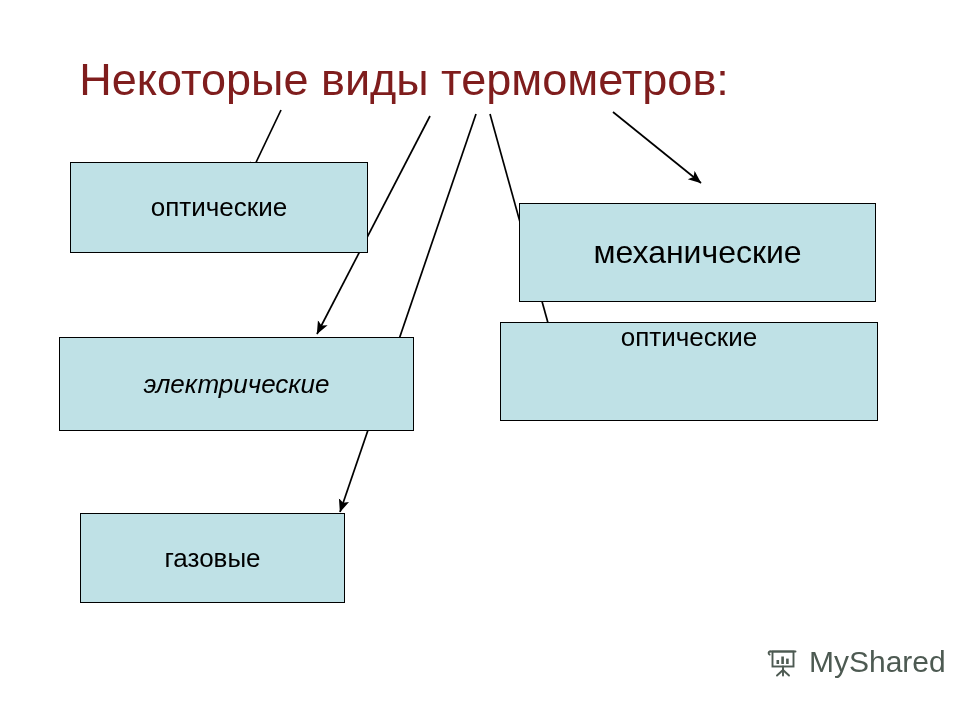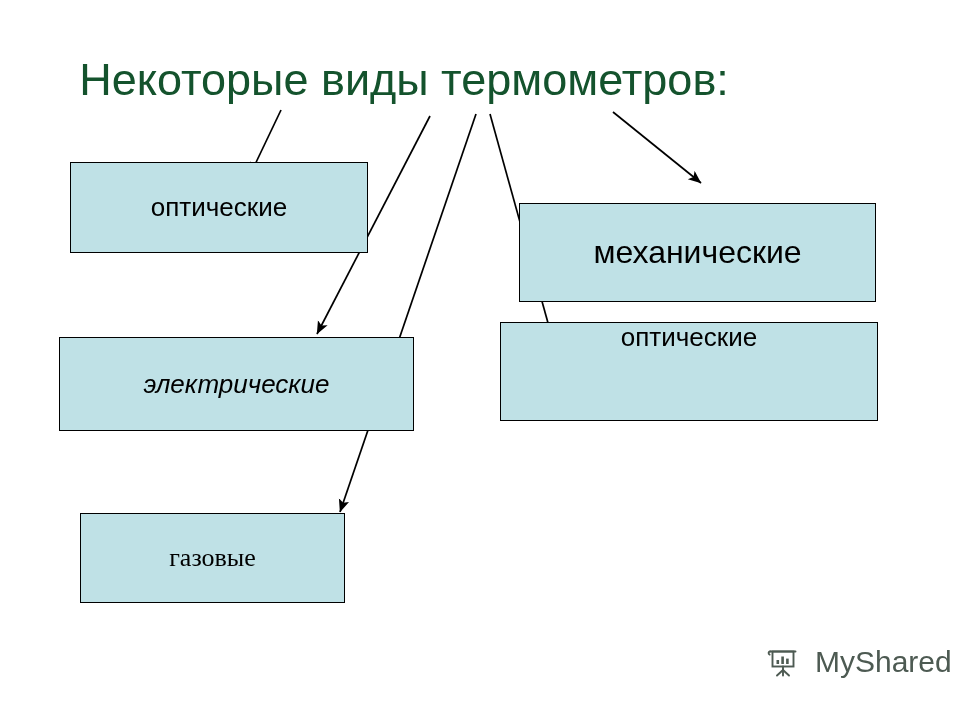--- a/index.html
+++ b/index.html
@@ -18,21 +18,21 @@
     overflow: hidden;
   }
   #title {
     position: absolute;
     left: 0;
     top: 54px;
     width: 808px;
     text-align: center;
     font-size: 45px;
     font-weight: 400;
-    color: #14532d;
+    color: #7f1d1d;
     letter-spacing: 0px;
     white-space: nowrap;
   }
   .node {
     position: absolute;
     box-sizing: border-box;
     background: #bfe1e6;
     border: 1.6px solid #000000;
     display: flex;
     align-items: center;
@@ -42,37 +42,37 @@
     line-height: 1.1;
   }
   .node span {
     display: block;
   }
   #node-liquid     { left: 70px;  top: 162px; width: 298px; height: 91px;  font-size: 26px; }
   #node-mechanical { left: 519px; top: 203px; width: 357px; height: 99px;  font-size: 32px; }
   #node-electric   { left: 59px;  top: 337px; width: 355px; height: 94px;  font-size: 26px; font-style: italic; }
   #node-optical    { left: 500px; top: 322px; width: 378px; height: 99px;  font-size: 26px;
                      align-items: flex-start; }
-  #node-gas        { left: 80px;  top: 513px; width: 265px; height: 90px;  font-size: 26px; font-family: Liberation Serif, serif; }
+  #node-gas        { left: 80px;  top: 513px; width: 265px; height: 90px;  font-size: 26px; }
 
   #arrows {
     position: absolute;
     left: 0;
     top: 0;
     width: 960px;
     height: 720px;
     pointer-events: none;
   }
   #watermark {
     position: absolute;
     left: 766px;
     top: 645px;
     display: flex;
     align-items: center;
-    gap: 15px;
+    gap: 9px;
   }
   #watermark-text {
     font-size: 30px;
     color: #4d5a52;
     letter-spacing: 0px;
     white-space: nowrap;
   }
   #watermark-icon {
     display: block;
     width: 34px;

